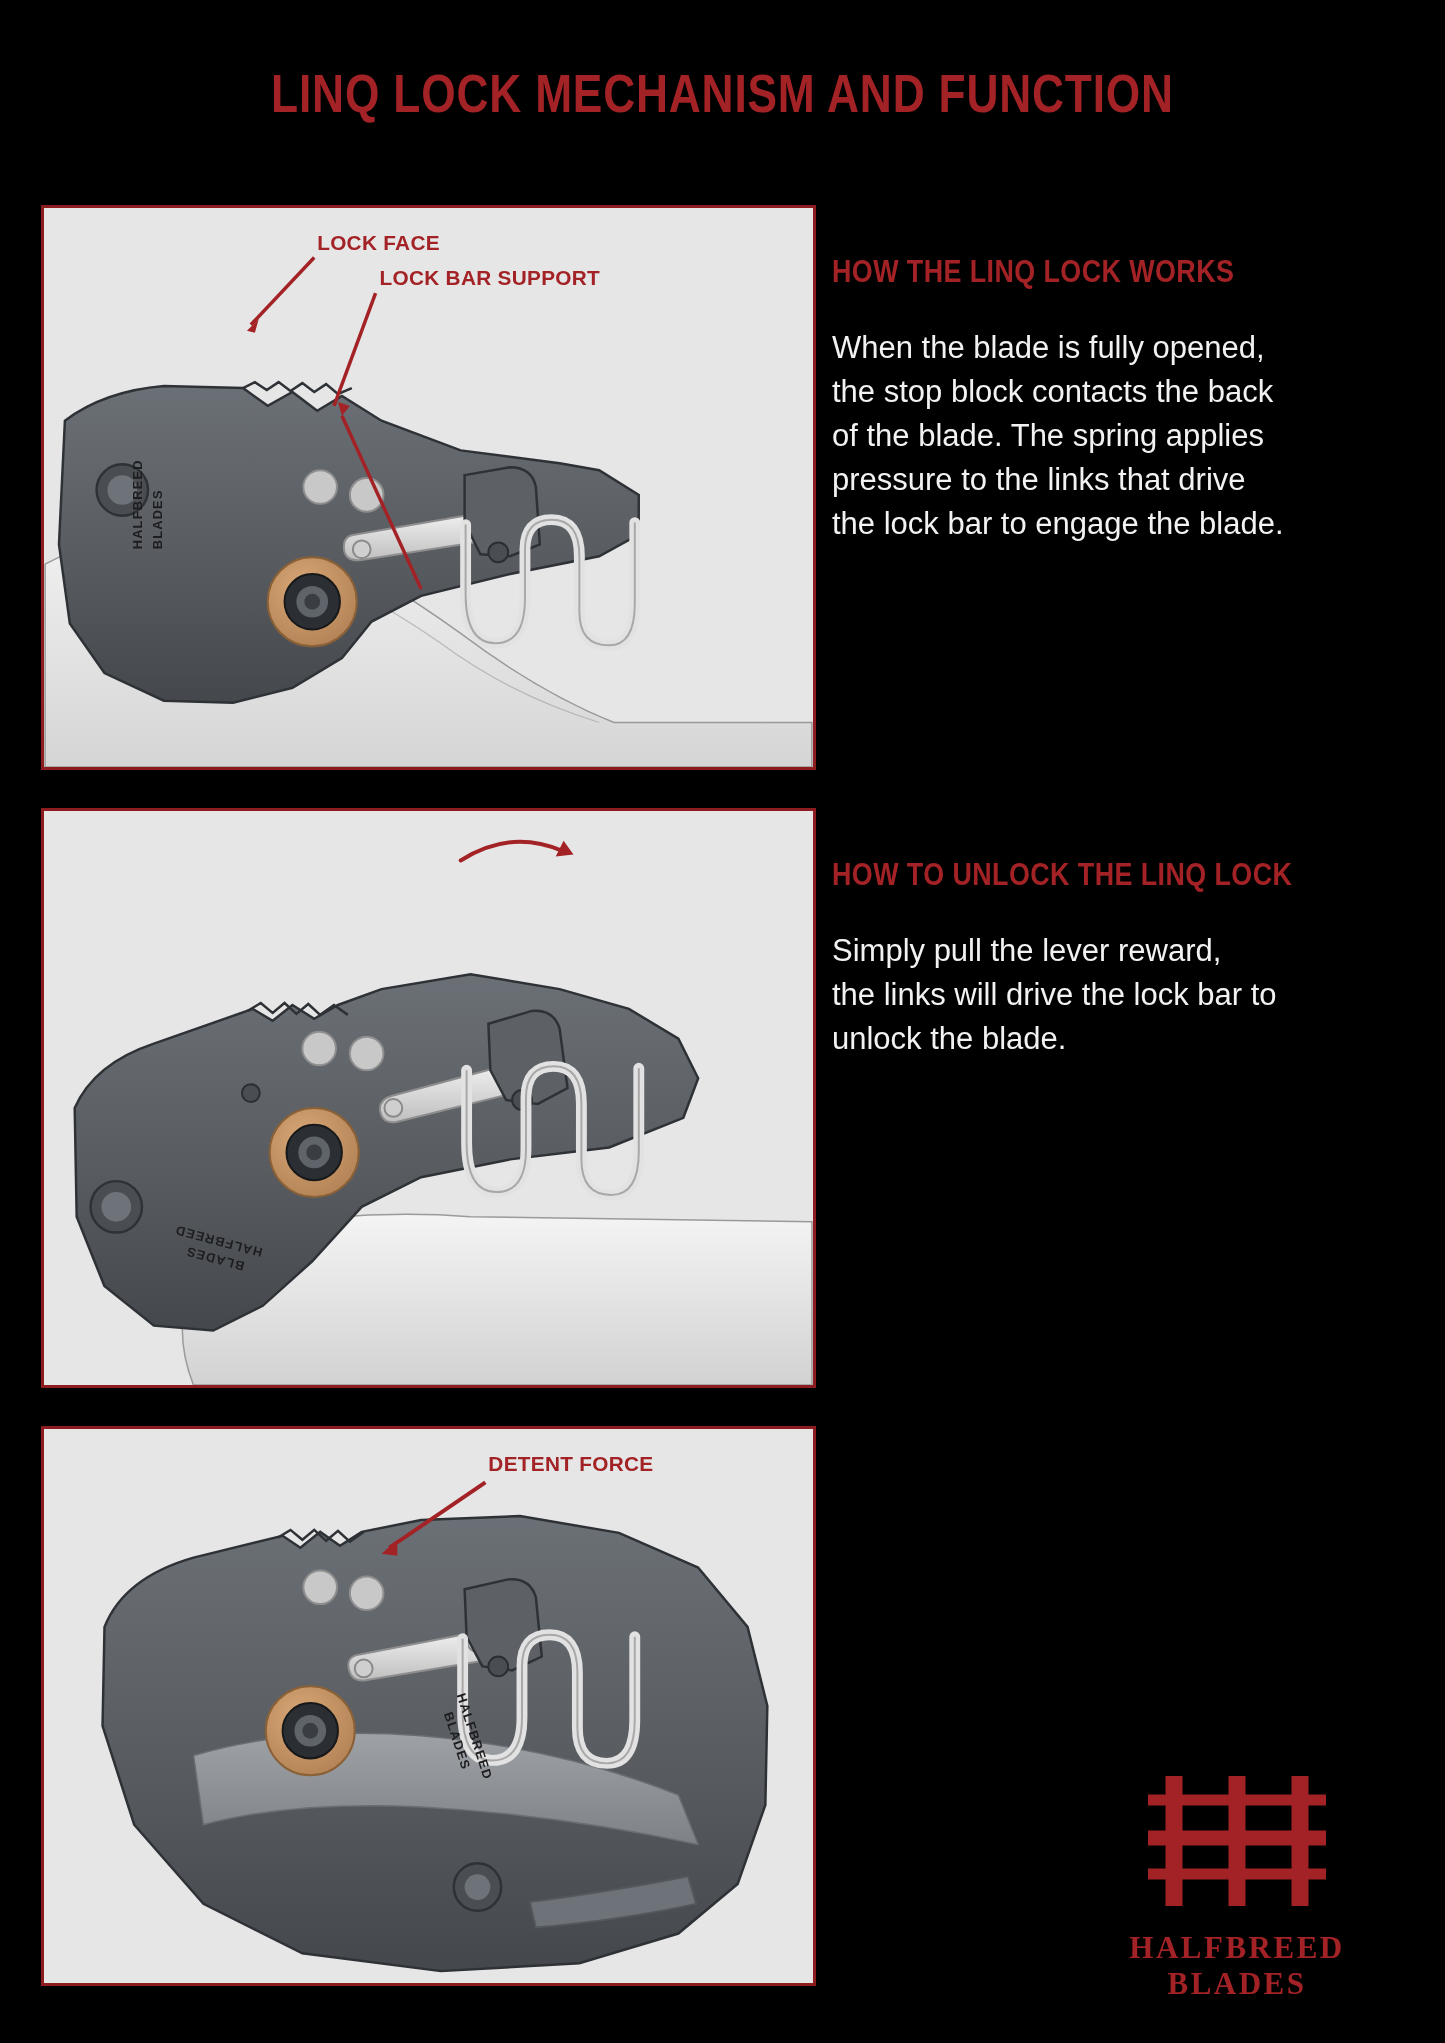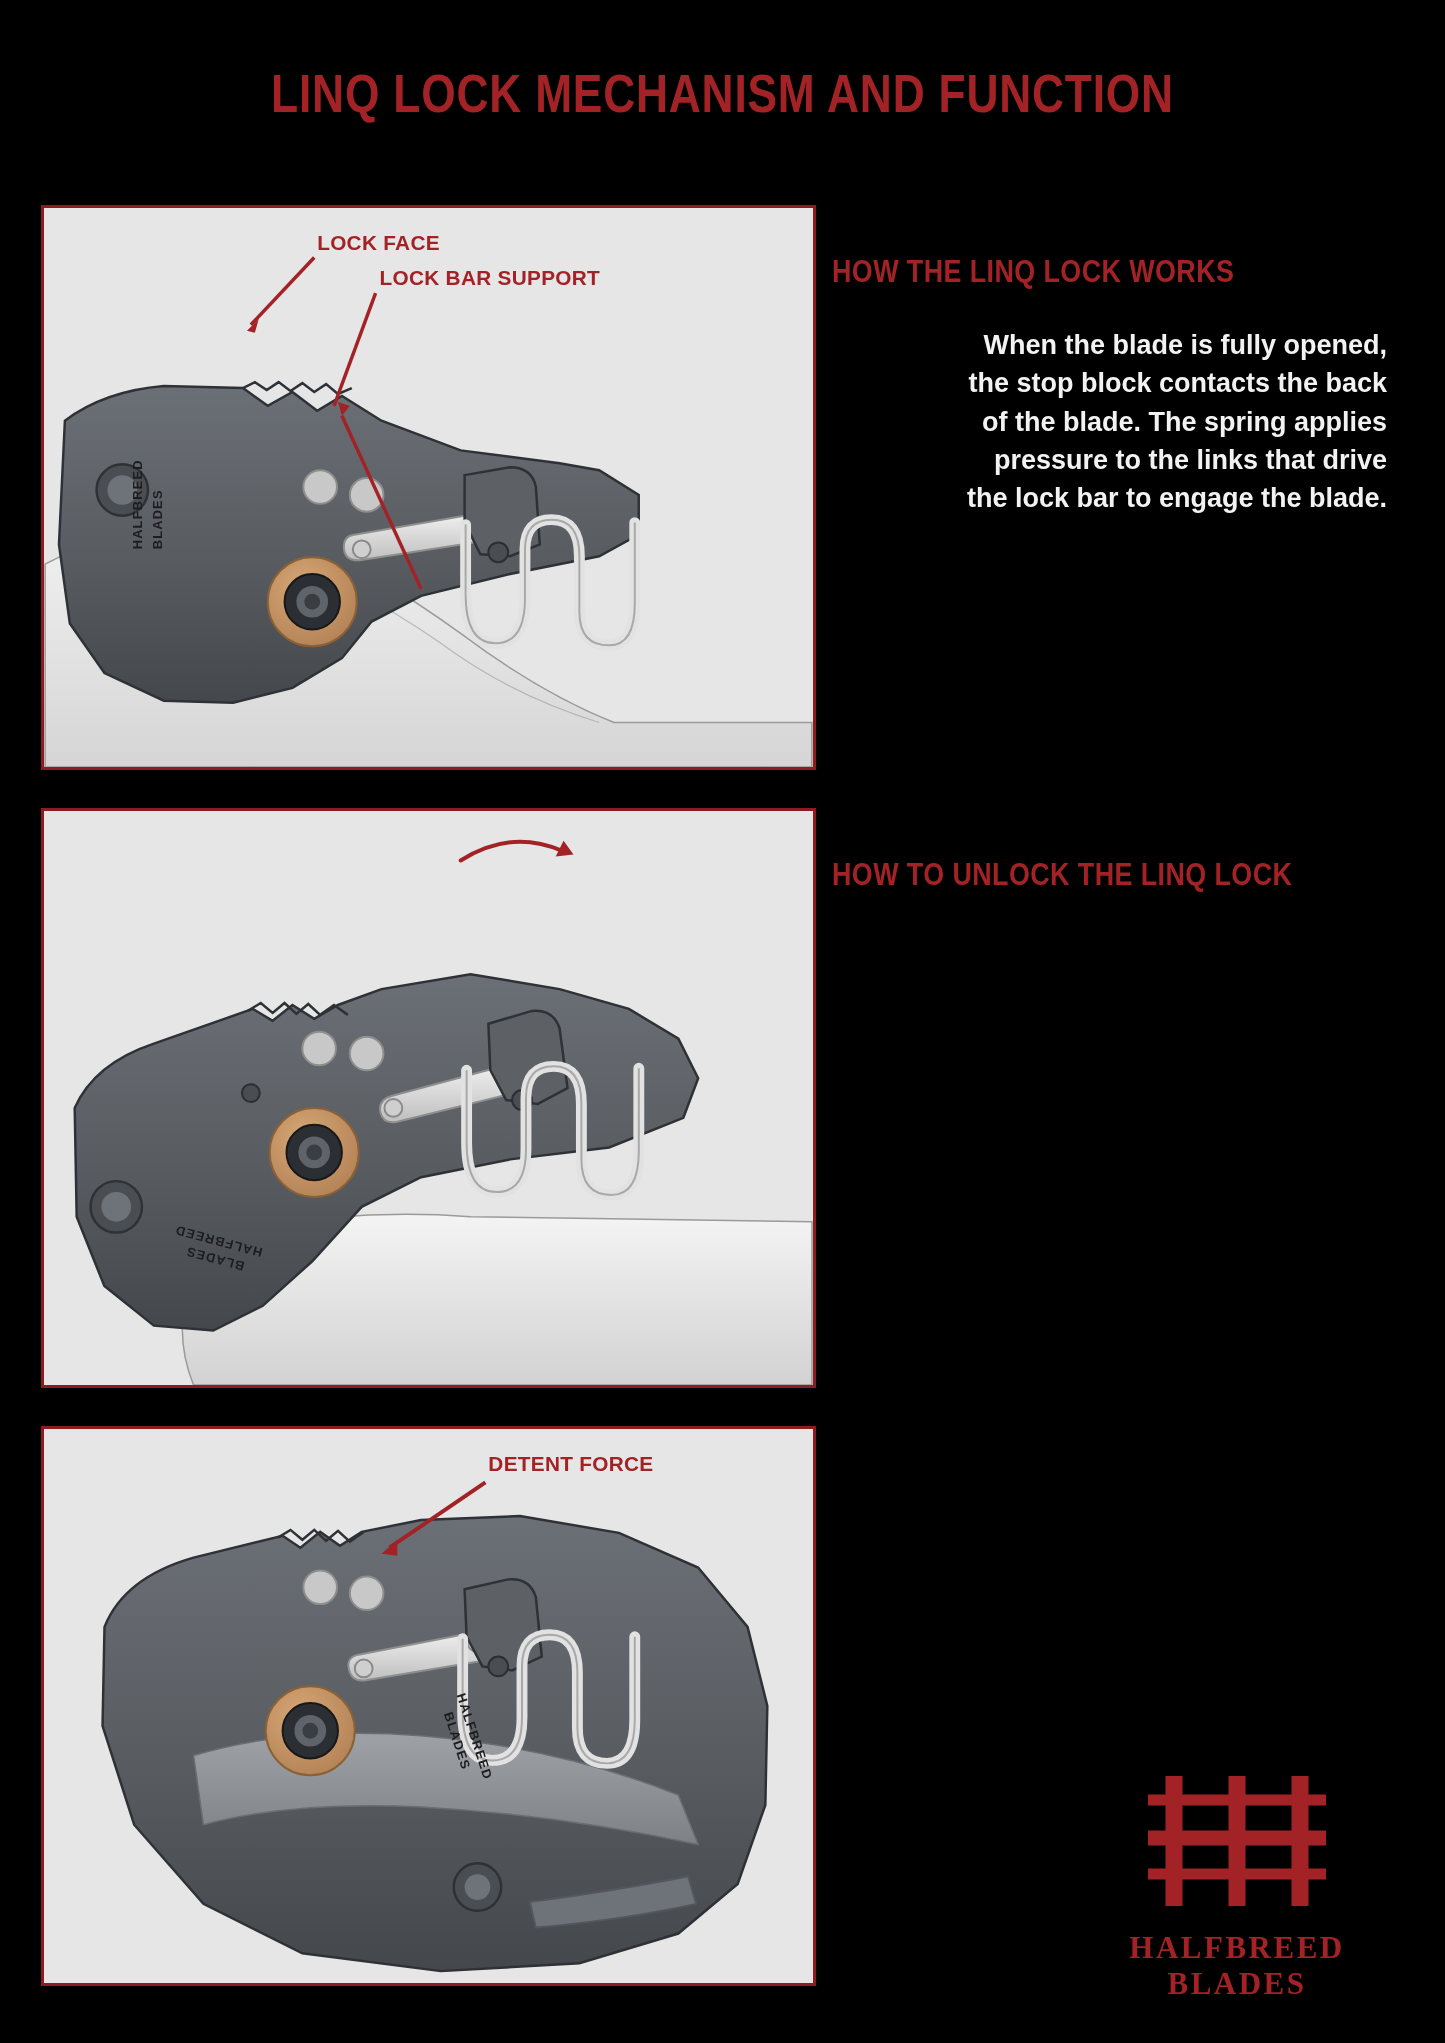--- a/index.html
+++ b/index.html
@@ -71,26 +71,25 @@
     font-size: 32px;
     letter-spacing: 0.5px;
     transform: scaleX(0.84);
     transform-origin: left center;
     white-space: nowrap;
     margin-bottom: 36px;
   }
 
   .body-text {
     color: #f2f2f2;
-    font-size: 27px;
+    font-size: 31px;
     line-height: 1.42;
-    font-weight: 700;
+    font-weight: 400;
     margin-bottom: 26px;
     white-space: pre-line;
-    text-align: right;
   }
 
   
   .logo-block {
     position: absolute;
     right: 58px;
     bottom: 40px;
     text-align: center;
     width: 300px;
   }
@@ -328,20 +327,23 @@
           <text class="brand-etch" x="142" y="412">BLADES</text>
         </g>
 
         <path d="M 420 50 Q 470 18 522 40" fill="none" stroke="#a32226" stroke-width="4" stroke-linecap="round"></path>
         <polygon points="524,30 534,44 516,46" fill="#a32226"></polygon>
       </svg>
     </div>
 
     <div class="text-col">
       <div class="section-heading">HOW TO UNLOCK THE LINQ LOCK</div>
+      <div class="body-text">Simply pull the lever reward,
+the links will drive the lock bar to
+unlock the blade.</div>
     </div>
   </div>
 
   <div class="section-row">
 
     <div class="panel panel-3">
       <svg viewBox="0 0 775 560" xmlns="http://www.w3.org/2000/svg">
         <defs>
           <linearGradient id="handleG3" x1="0" y1="0" x2="0" y2="1">
             <stop offset="0" stop-color="#6b7076"></stop>

